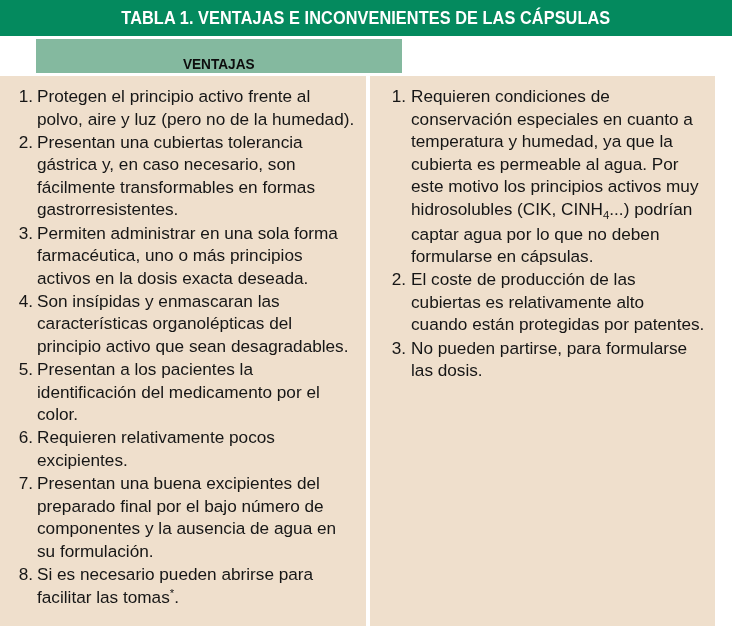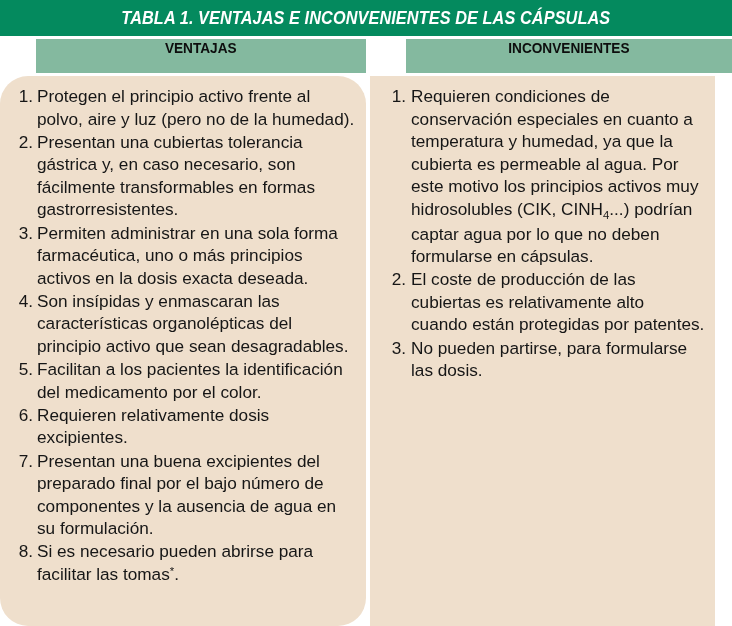--- a/index.html
+++ b/index.html
@@ -24,21 +24,20 @@
   }
 
   
   .title-band {
     height: 36px;
     background: #048a5e;
     display: flex;
     align-items: center;
     justify-content: center;
     flex: none;
-    font-style: italic;
   }
   .title-text {
     color: #ffffff;
     font-weight: bold;
     font-size: 18.5px;
     letter-spacing: 0.1px;
     transform: scaleX(0.88);
     transform-origin: center;
     white-space: nowrap;
   }
@@ -51,21 +50,21 @@
 
   
   .colhead-band {
     height: 34px;
     display: flex;
     flex: none;
   }
   .colhead-cell {
     background: #84b99f;
     display: flex;
-    align-items: flex-start;
+    align-items: flex-end;
     justify-content: center;
     margin-left: 36px;
   }
   .colhead-cell.left  { width: 366px; }
   .colhead-cell.right { width: 362px; }
   .colhead-divider {
     width: 4px;
     background: #ffffff;
     flex: none;
   }
@@ -82,21 +81,21 @@
   .body-band {
     flex: 1 1 auto;
     display: flex;
     min-height: 0;
   }
   .body-cell {
     background: #efdfcc;
     box-sizing: border-box;
     overflow: hidden;
   }
-  .body-cell.left  { width: 366px; padding: 9px 10px 0 12px; border-radius: 28px; }
+  .body-cell.left  { width: 366px; padding: 9px 10px 0 12px; }
   .body-cell.right { width: 345px; padding: 9px 10px 0 14px; }
   .body-divider {
     width: 4px;
     background: #ffffff;
     flex: none;
   }
 
   ol.items {
     margin: 0;
     padding: 0;
@@ -149,37 +148,34 @@
     <div class="title-text">TABLA 1. VENTAJAS E INCONVENIENTES DE LAS CÁPSULAS</div>
   </div>
 
   <div class="band-gap"></div>
 
   <div class="colhead-band">
     <div class="colhead-cell left">
       <span class="colhead-text">VENTAJAS</span>
     </div>
     <div class="colhead-divider"></div>
-    <div class="colhead-cell right">
-      <span class="colhead-text">INCONVENIENTES</span>
-    </div>
   </div>
 
   <div class="band-gap"></div>
 
   <div class="body-band">
 
     <div class="body-cell left">
       <ol class="items left-list">
         <li>Protegen el principio activo frente al polvo, aire y luz (pero no de la humedad).</li>
         <li>Presentan una cubiertas tolerancia gástrica y, en caso necesario, son fácilmente transformables en formas gastrorresistentes.</li>
         <li>Permiten administrar en una sola forma farmacéutica, uno o más principios activos en la dosis exacta deseada.</li>
         <li>Son insípidas y enmascaran las características organolépticas del principio activo que sean desagradables.</li>
-        <li>Facilitan a los pacientes la identificación del medicamento por el color.</li>
-        <li>Requieren relativamente dosis excipientes.</li>
+        <li>Presentan a los pacientes la identificación del medicamento por el color.</li>
+        <li>Requieren relativamente pocos excipientes.</li>
         <li>Presentan una buena excipientes del preparado final por el bajo número de componentes y la ausencia de agua en su formulación.</li>
         <li><span>Si es necesario pueden abrirse para facilitar las tomas</span><sup>*</sup><span>.</span></li>
       </ol>
     </div>
 
     <div class="body-divider"></div>
 
     <div class="body-cell right">
       <ol class="items right-list">
         <li><span>Requieren condiciones de conservación especiales en cuanto a temperatura y humedad, ya que la cubierta es permeable al agua. Por este motivo los principios activos muy hidrosolubles (CIK, CINH</span><sub>4</sub><span>...) podrían captar agua por lo que no deben formularse en cápsulas.</span></li>

